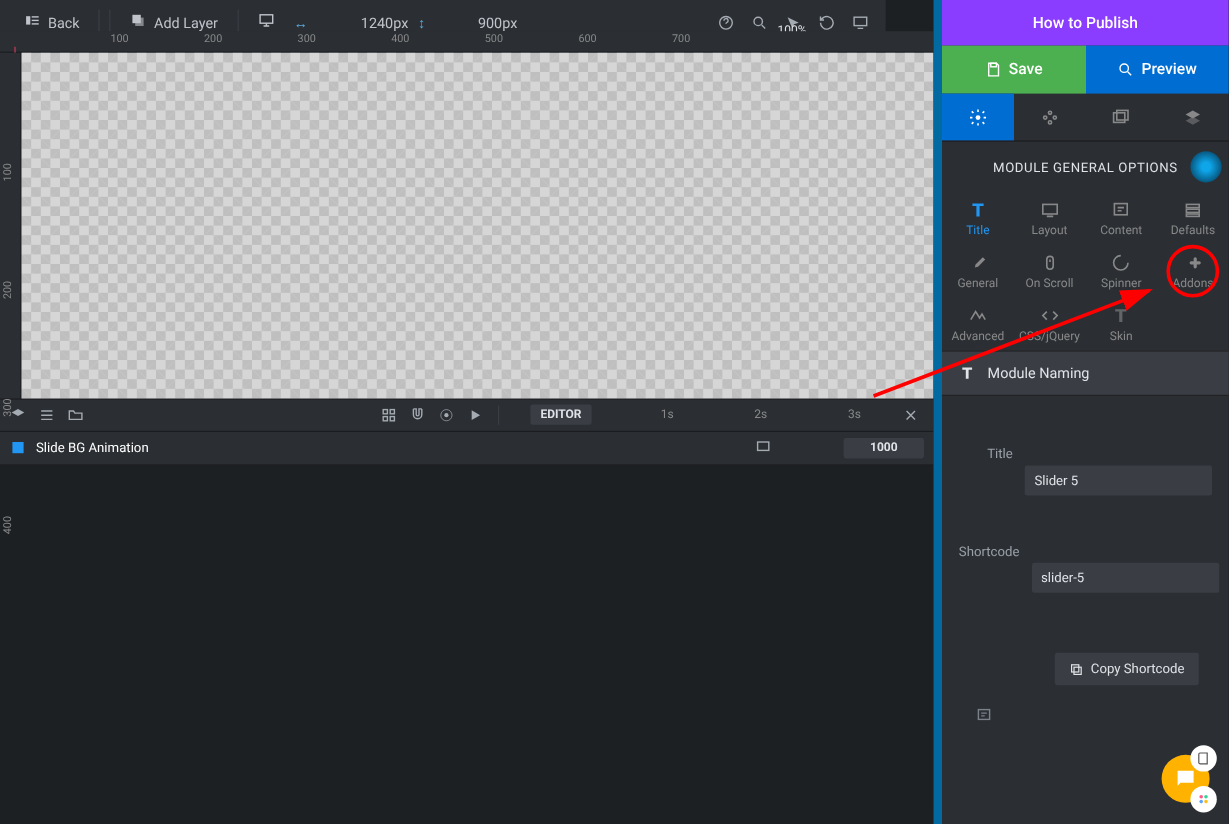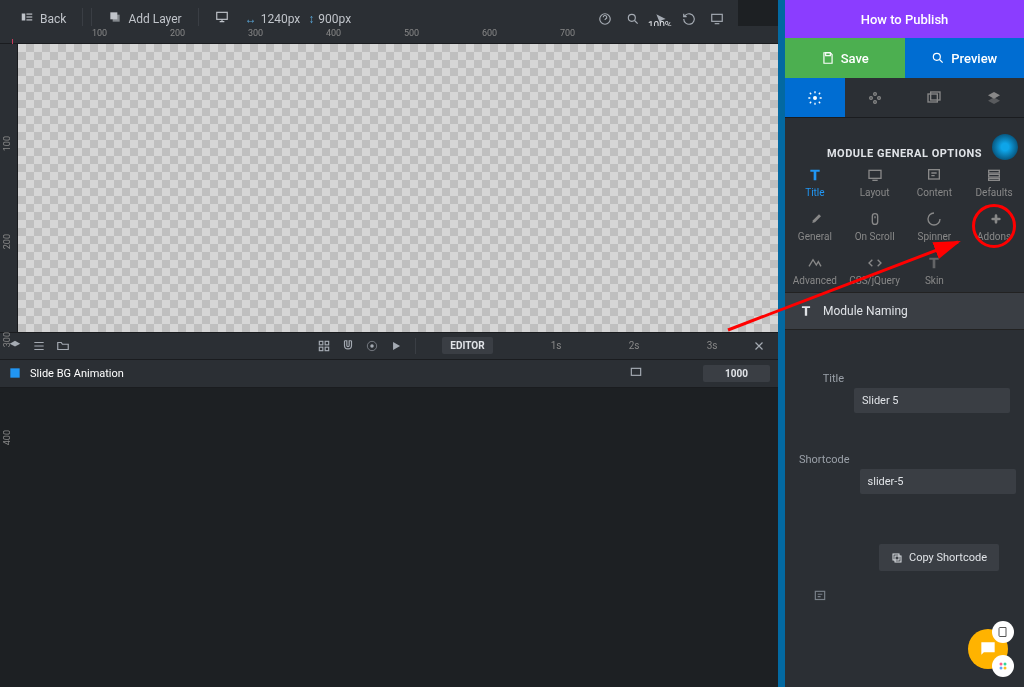--- a/index.html
+++ b/index.html
@@ -1,20 +1,20 @@
 <!DOCTYPE html>
 <html><head>
 <meta charset="utf-8">
 <style>
 * { margin:0; padding:0; box-sizing:border-box; font-family:-apple-system,BlinkMacSystemFont,"Segoe UI",Roboto,sans-serif; }
 body { background:#1d2023; color:#a5abb3; font-size:12px; overflow:hidden; width:1024px; height:687px; position:relative; }
 .toolbar { height:38px; background:#2b2f34; display:flex; align-items:center; padding:0 8px; border-bottom:1px solid #1a1c1f; }
 .tb-btn { display:flex; align-items:center; gap:6px; padding:0 12px; height:100%; cursor:pointer; color:#c0c4ca; }
 .tb-sep { width:1px; height:22px; background:#3a3e44; margin:0 4px; }
-.tb-dim { color:#c0c4ca; font-size:12px; }
+.tb-dim { color:#c0c4ca; font-size:12px;margin-left:40px; }
 .tb-right { margin-left:auto; display:flex; align-items:center; gap:14px; padding-right:6px; }
 .icon { width:14px; height:14px; display:inline-block; }
 .zoom-pct { font-size:10px; color:#e0e3e7; position:absolute; top:20px; left:648px; }
 .ruler-h { height:18px; background:#2b2f34; position:relative; font-size:9px; color:#888; border-bottom:1px solid #1a1c1f; }
 .ruler-h span { position:absolute; top:2px; }
 .tick-mark { position:absolute; top:13px; left:0; width:1px; height:5px; background:#c83a5a; }
 .canvas-row { flex:1; display:flex; min-height:0; }
 .ruler-v { width:18px; background:#2b2f34; position:relative; font-size:9px; color:#888; border-right:1px solid #1a1c1f; }
 .ruler-v span { position:absolute; left:2px; writing-mode:vertical-rl; transform:rotate(180deg); }
 .canvas { flex:1; background-image:
@@ -39,21 +39,21 @@
 .frame-val { background:#3a3e44; color:#e0e3e7; font-size:10px; font-weight:bold; padding:3px 22px; border-radius:2px; margin-left:52px; }
 .dark-fill { flex:1; background:#1d2023; }
 .sidebar { width:246px; background:#2b2f34; display:flex; flex-direction:column; border-left:7px solid #0369a1; }
 .publish-bar { height:38px; background:#8b3dff; color:#fff; display:flex; align-items:center; justify-content:center; font-size:13px; font-weight:500; cursor:pointer; }
 .save-row { height:40px; display:flex; }
 .save-btn { flex:1; background:#4caf50; color:#fff; display:flex; align-items:center; justify-content:center; gap:6px; font-size:13px; font-weight:500; cursor:pointer; }
 .preview-btn { flex:1; background:#006dd2; color:#fff; display:flex; align-items:center; justify-content:center; gap:6px; font-size:13px; font-weight:500; cursor:pointer; }
 .option-tabs { height:40px; display:flex; border-bottom:1px solid #1a1c1f; }
 .opt-tab { flex:1; display:flex; align-items:center; justify-content:center; cursor:pointer; color:#888; }
 .opt-tab.active { background:#006dd2; color:#fff; }
-.section-header { height:42px; display:flex; align-items:flex-end; justify-content:center; font-size:11px; font-weight:bold; color:#e0e3e7; letter-spacing:0.5px; position:relative; }
+.section-header { height:42px; display:flex; align-items:center; justify-content:center; font-size:11px; font-weight:normal; color:#e0e3e7; letter-spacing:0.5px; position:relative; }
 .radial-badge { position:absolute; right:6px; width:26px; height:26px; border-radius:50%; background:radial-gradient(circle,#0ea5e9 20%,#064a6e 80%); }
 .opt-grid { display:grid; grid-template-columns:repeat(4,1fr); }
 .opt-item { height:44px; display:flex; flex-direction:column; align-items:center; justify-content:center; gap:4px; cursor:pointer; color:#888; font-size:10px; position:relative; }
 .opt-item.active { color:#2196f3; }
 .opt-item .lbl { font-size:10px; }
 .red-circle { position:absolute; width:44px; height:44px; border:3px solid #ff0000; border-radius:50%; pointer-events:none; }
 .panel-row { height:38px; background:#3a3e44; display:flex; align-items:center; padding:0 14px; gap:10px; font-size:12px; color:#e0e3e7; border-top:1px solid #222; border-bottom:1px solid #222; }
 .form-area { padding:14px; display:flex; flex-direction:column; gap:12px; }
 .form-row { display:flex; align-items:center; gap:10px; }
 .form-row label { width:70px; text-align:right; font-size:11px; color:#9aa0a8; }

